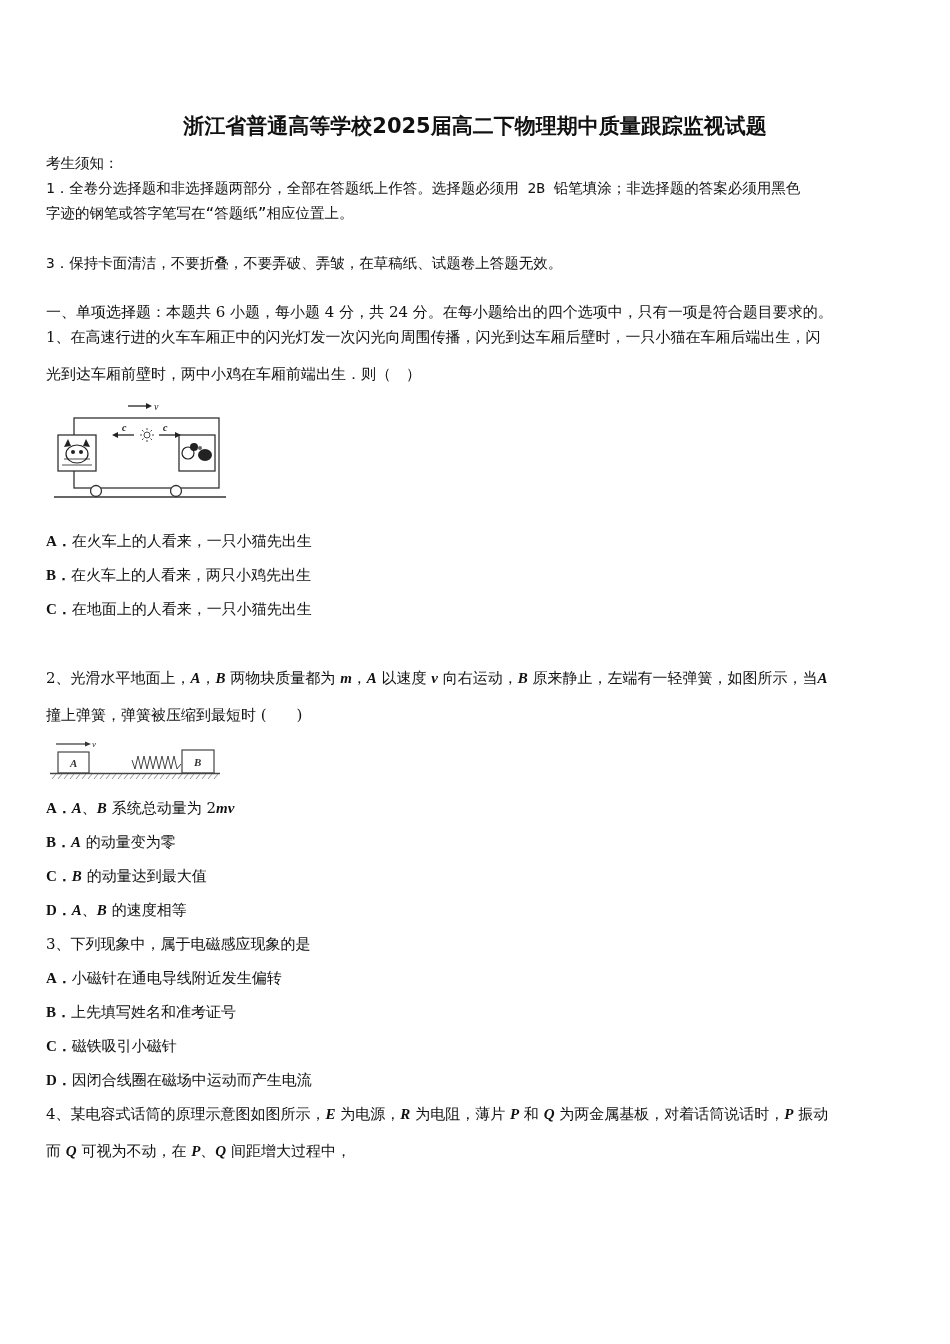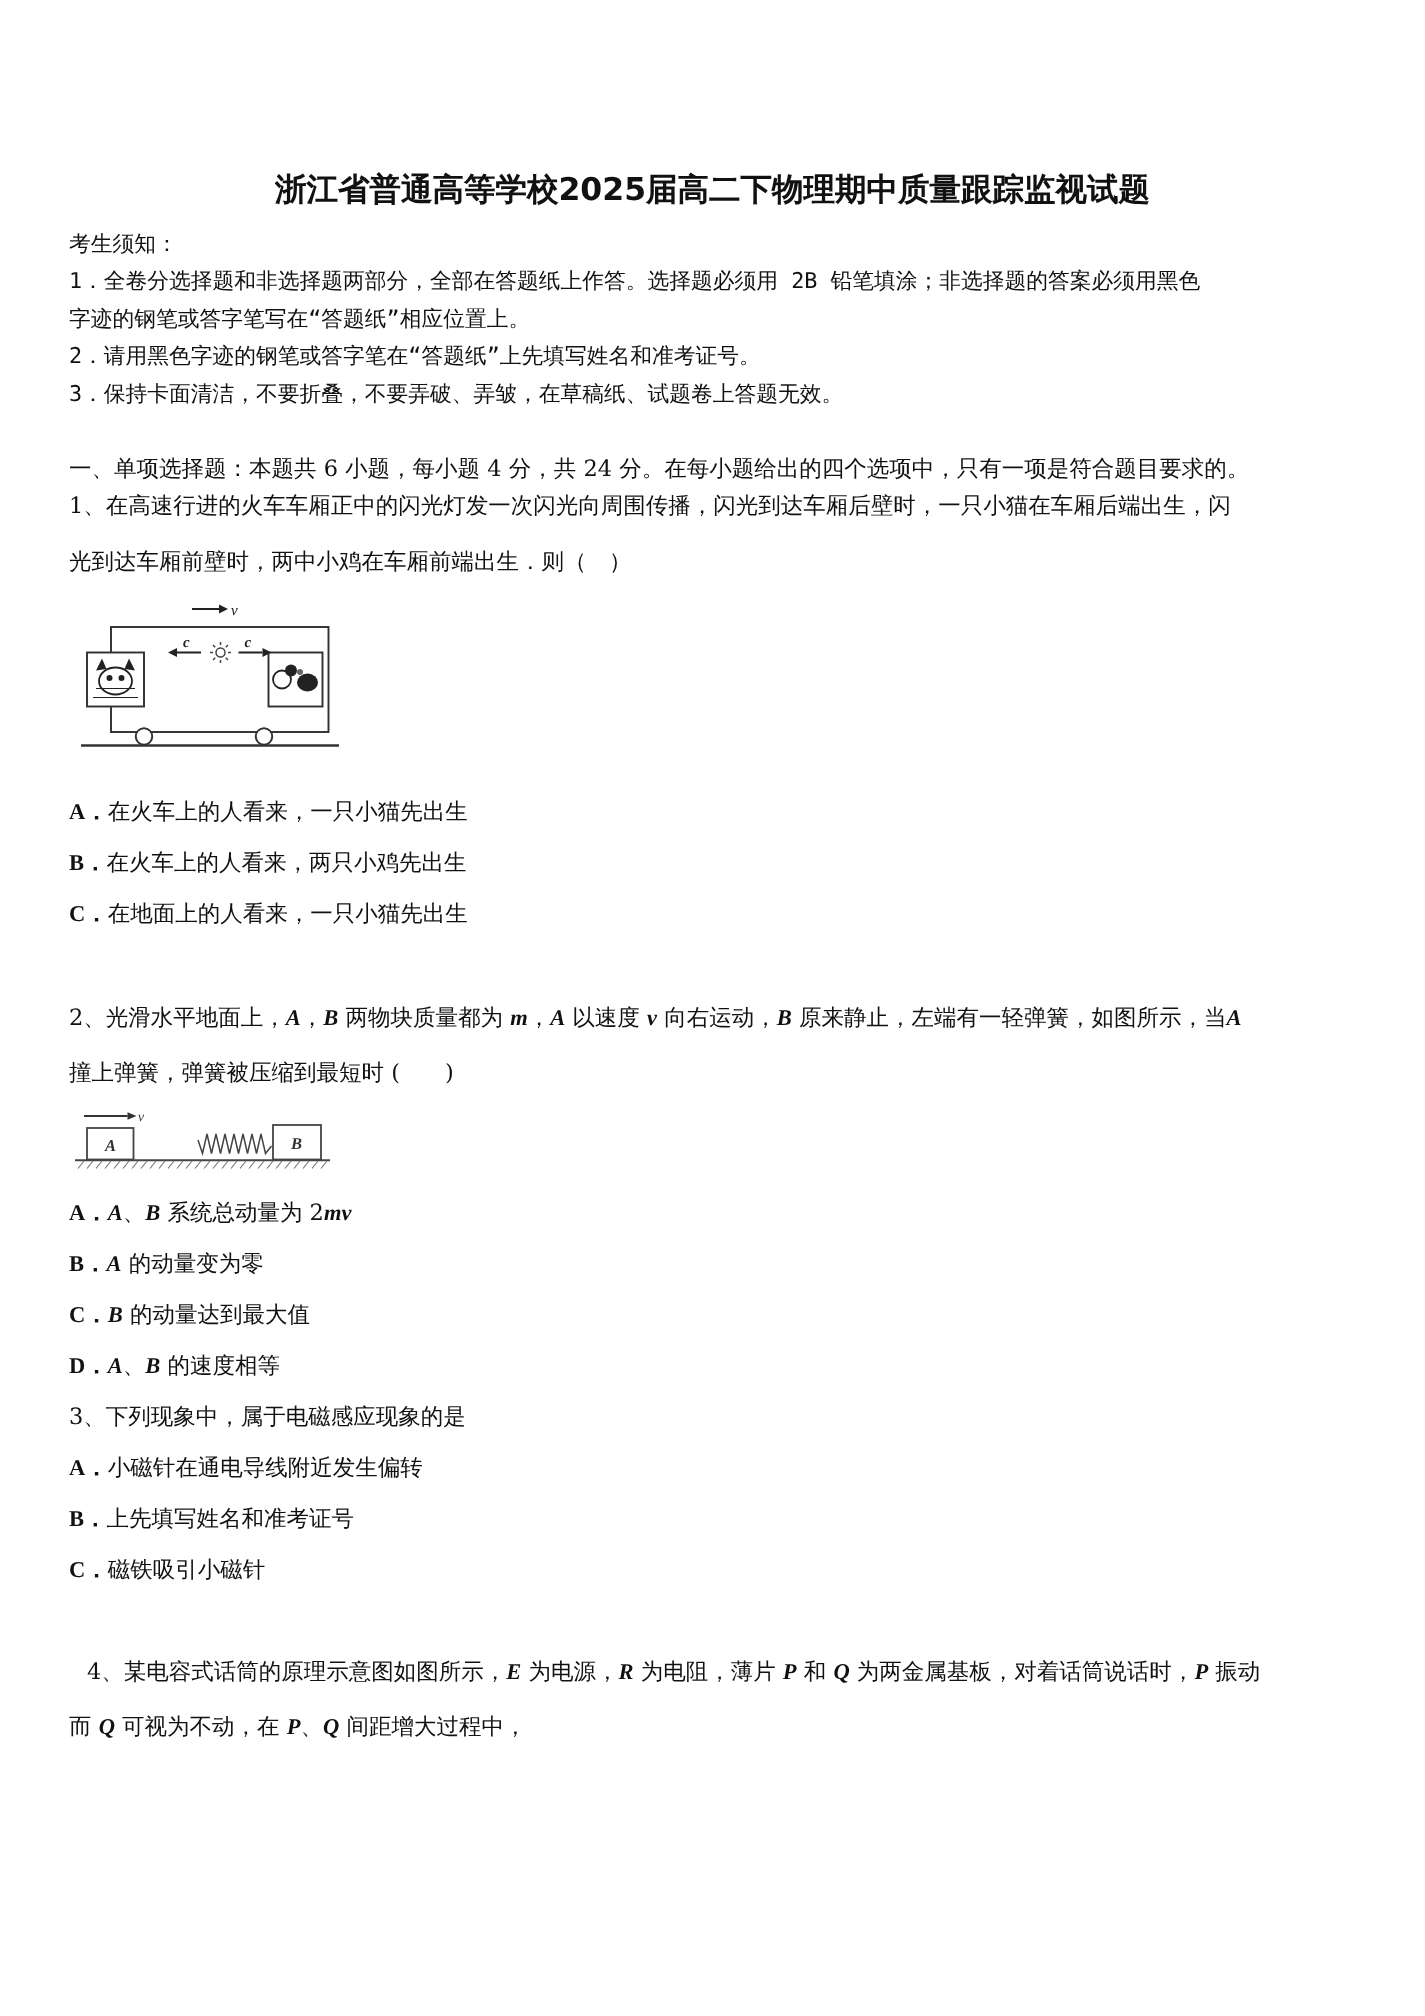--- a/index.html
+++ b/index.html
@@ -26,21 +26,20 @@
 </head>
 <body>
 
 <div class="page">
 
   <div class="title">浙江省普通高等学校2025届高二下物理期中质量跟踪监视试题</div>
 
   <div class="line notice" style="top:153px;">考生须知：</div>
   <div class="line notice" style="top:178px;">1．全卷分选择题和非选择题两部分，全部在答题纸上作答。选择题必须用 2B 铅笔填涂；非选择题的答案必须用黑色</div>
   <div class="line notice" style="top:203px;">字迹的钢笔或答字笔写在“答题纸”相应位置上。</div>
-  <div class="line notice" style="top:228px;">2．请用黑色字迹的钢笔或答字笔在“答题纸”上先填写姓名和准考证号。</div>
   <div class="line notice" style="top:253px;">3．保持卡面清洁，不要折叠，不要弄破、弄皱，在草稿纸、试题卷上答题无效。</div>
 
   <div class="line" style="top:302px;">一、单项选择题：本题共 6 小题，每小题 4 分，共 24 分。在每小题给出的四个选项中，只有一项是符合题目要求的。</div>
 
   <div class="line" style="top:327px;">1、在高速行进的火车车厢正中的闪光灯发一次闪光向周围传播，闪光到达车厢后壁时，一只小猫在车厢后端出生，闪</div>
   <div class="line" style="top:364px;">光到达车厢前壁时，两中小鸡在车厢前端出生．则（　）</div>
 
   <svg class="fig" style="left:50px; top:393px;" width="190" height="110" viewBox="0 0 190 110">
 
     <line x1="78" y1="13" x2="96" y2="13" stroke="#222" stroke-width="1.3"></line>
@@ -165,21 +164,24 @@
   <div class="line" style="top:934px;">3、下列现象中，属于电磁感应现象的是</div>
   <div class="line" style="top:968px;">
     <span class="opt-letter">A．</span><span>小磁针在通电导线附近发生偏转</span>
   </div>
   <div class="line" style="top:1002px;">
     <span class="opt-letter">B．</span><span>上先填写姓名和准考证号</span>
   </div>
   <div class="line" style="top:1036px;">
     <span class="opt-letter">C．</span><span>磁铁吸引小磁针</span>
   </div>
+  <div class="line" style="top:1070px;">
+    <span class="opt-letter">D．</span><span>因闭合线圈在磁场中运动而产生电流</span>
+  </div>
 
-  <div class="line" style="top:1104px;margin-left:12px;">
+  <div class="line" style="top:1104px;">
     <span>4、某电容式话筒的原理示意图如图所示，</span><span class="bi">E</span><span> 为电源，</span><span class="bi">R</span><span> 为电阻，薄片 </span><span class="bi">P</span><span> 和 </span><span class="bi">Q</span><span> 为两金属基板，对着话筒说话时，</span><span class="bi">P</span><span> 振动</span>
   </div>
   <div class="line" style="top:1141px;">
     <span>而 </span><span class="bi">Q</span><span> 可视为不动，在 </span><span class="bi">P</span><span>、</span><span class="bi">Q</span><span> 间距增大过程中，</span>
   </div>
 
 </div>
 
 </body></html>

